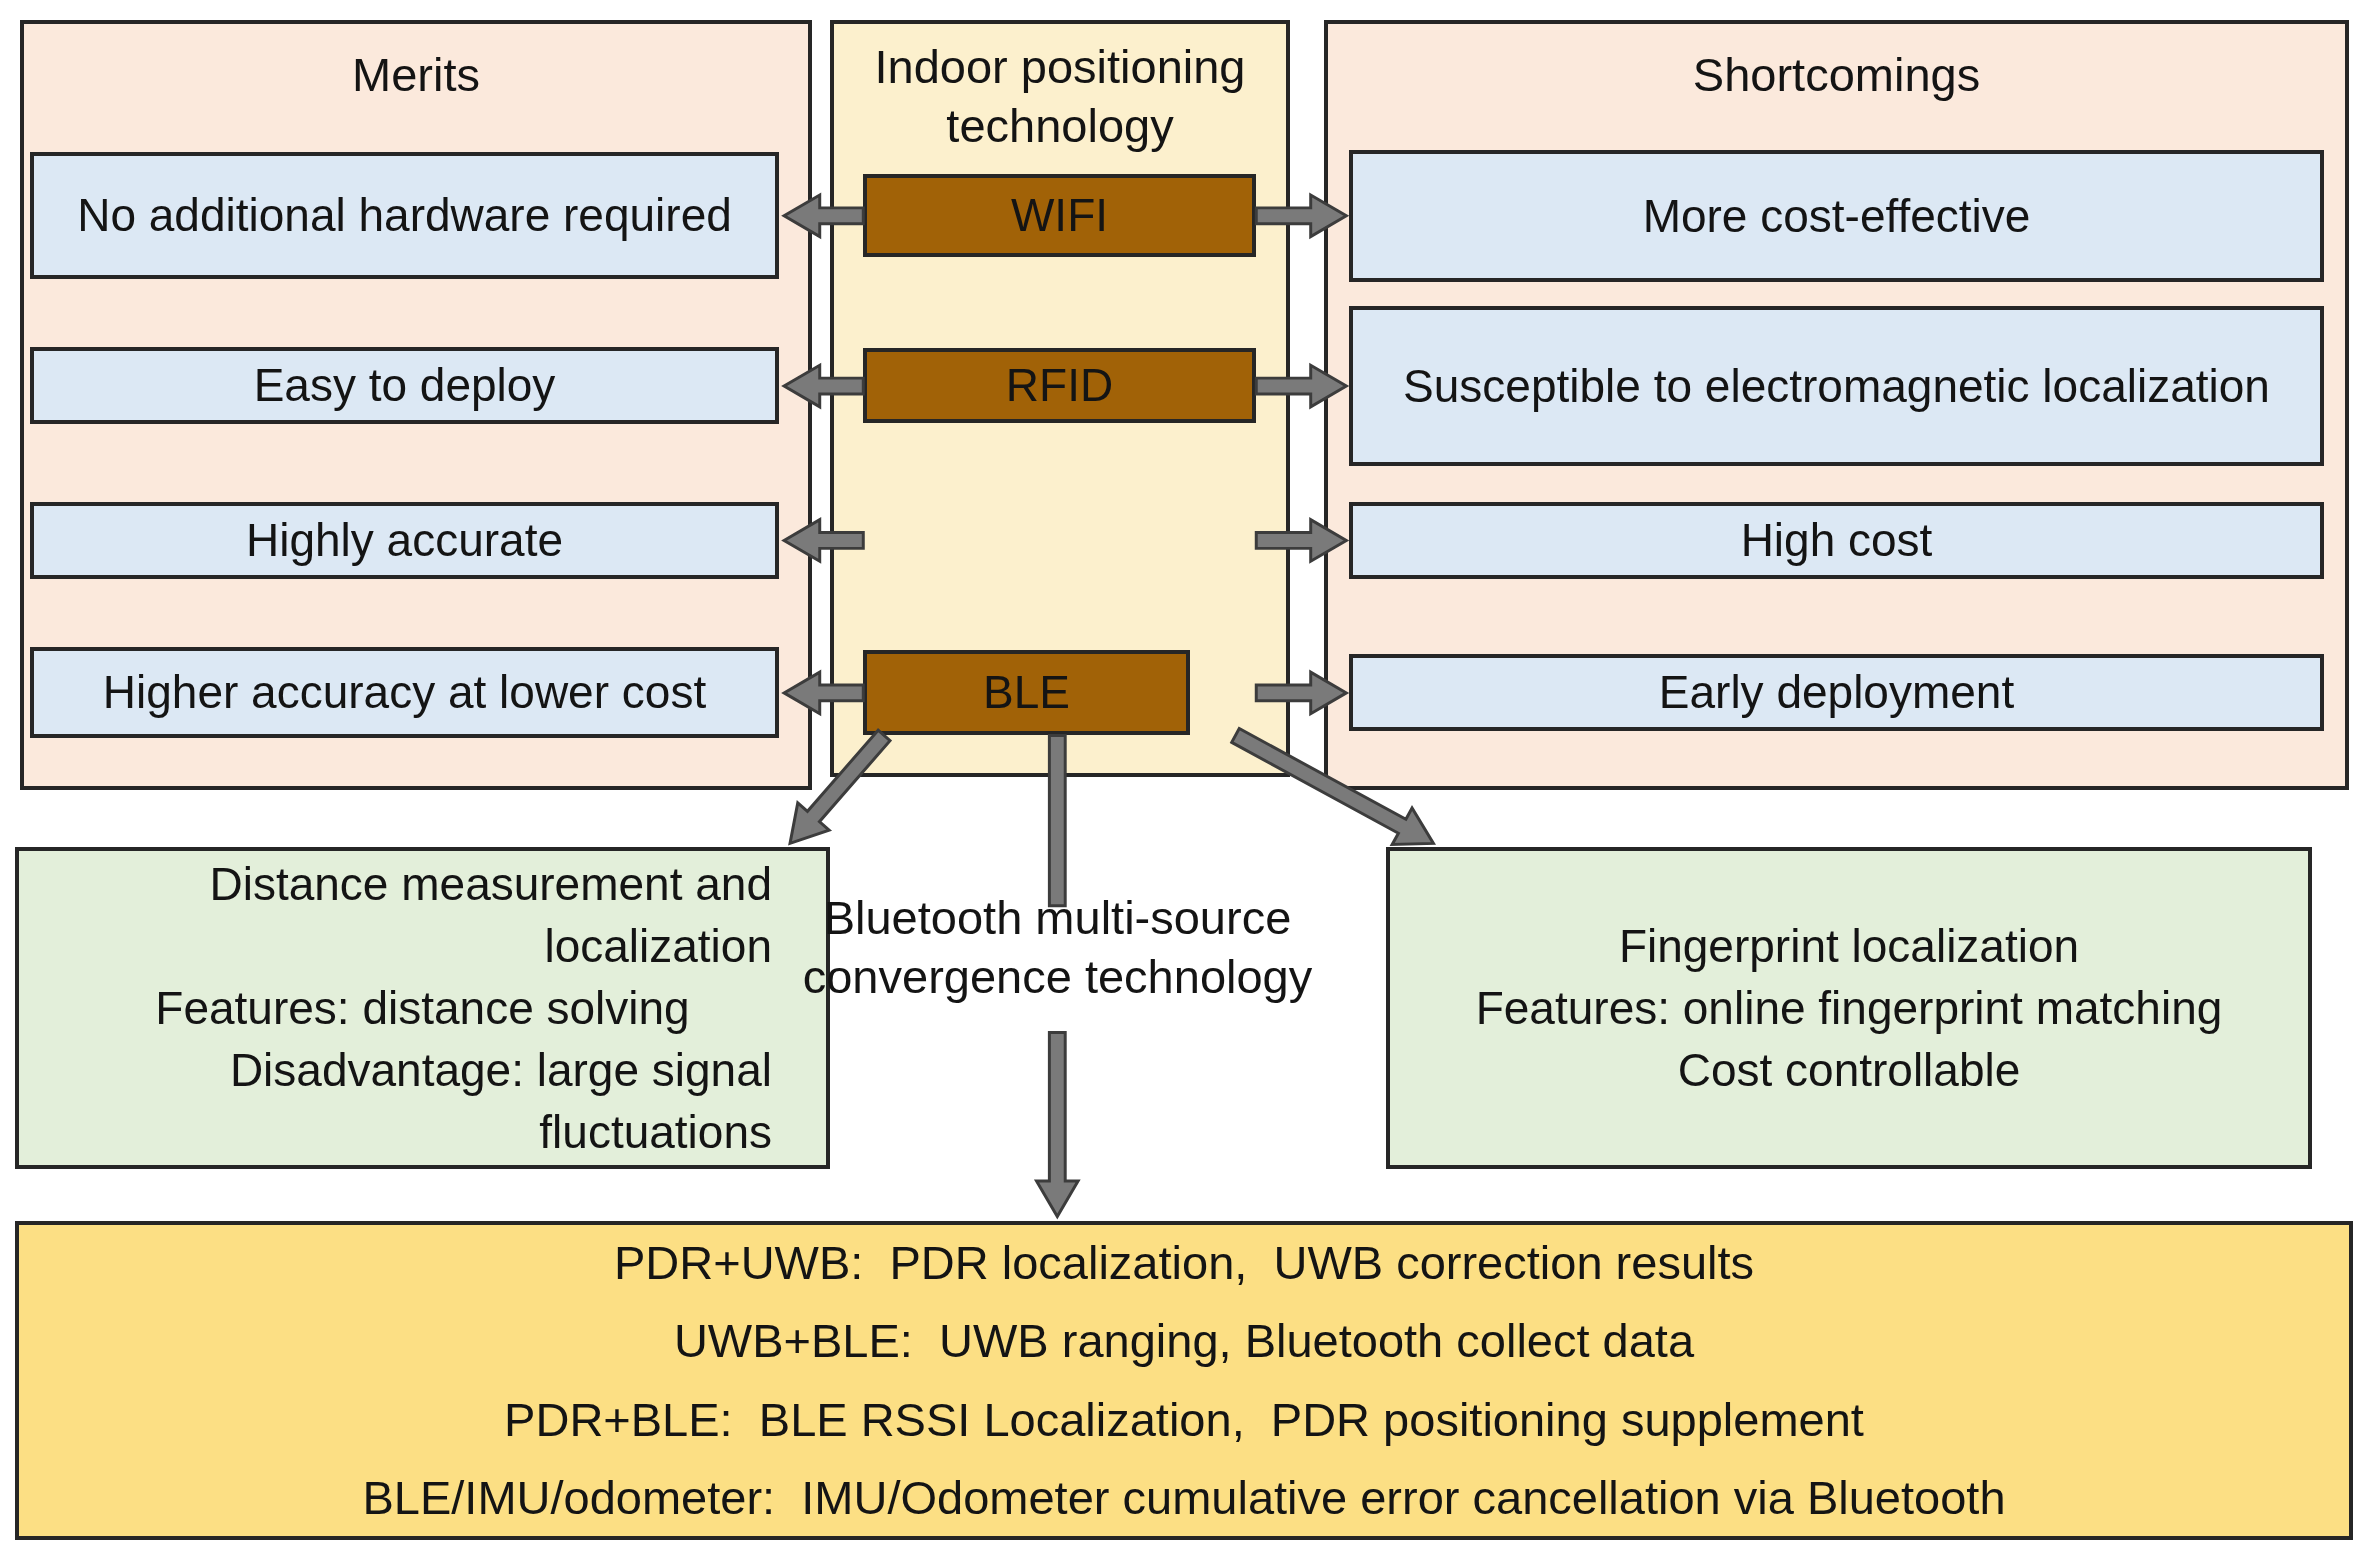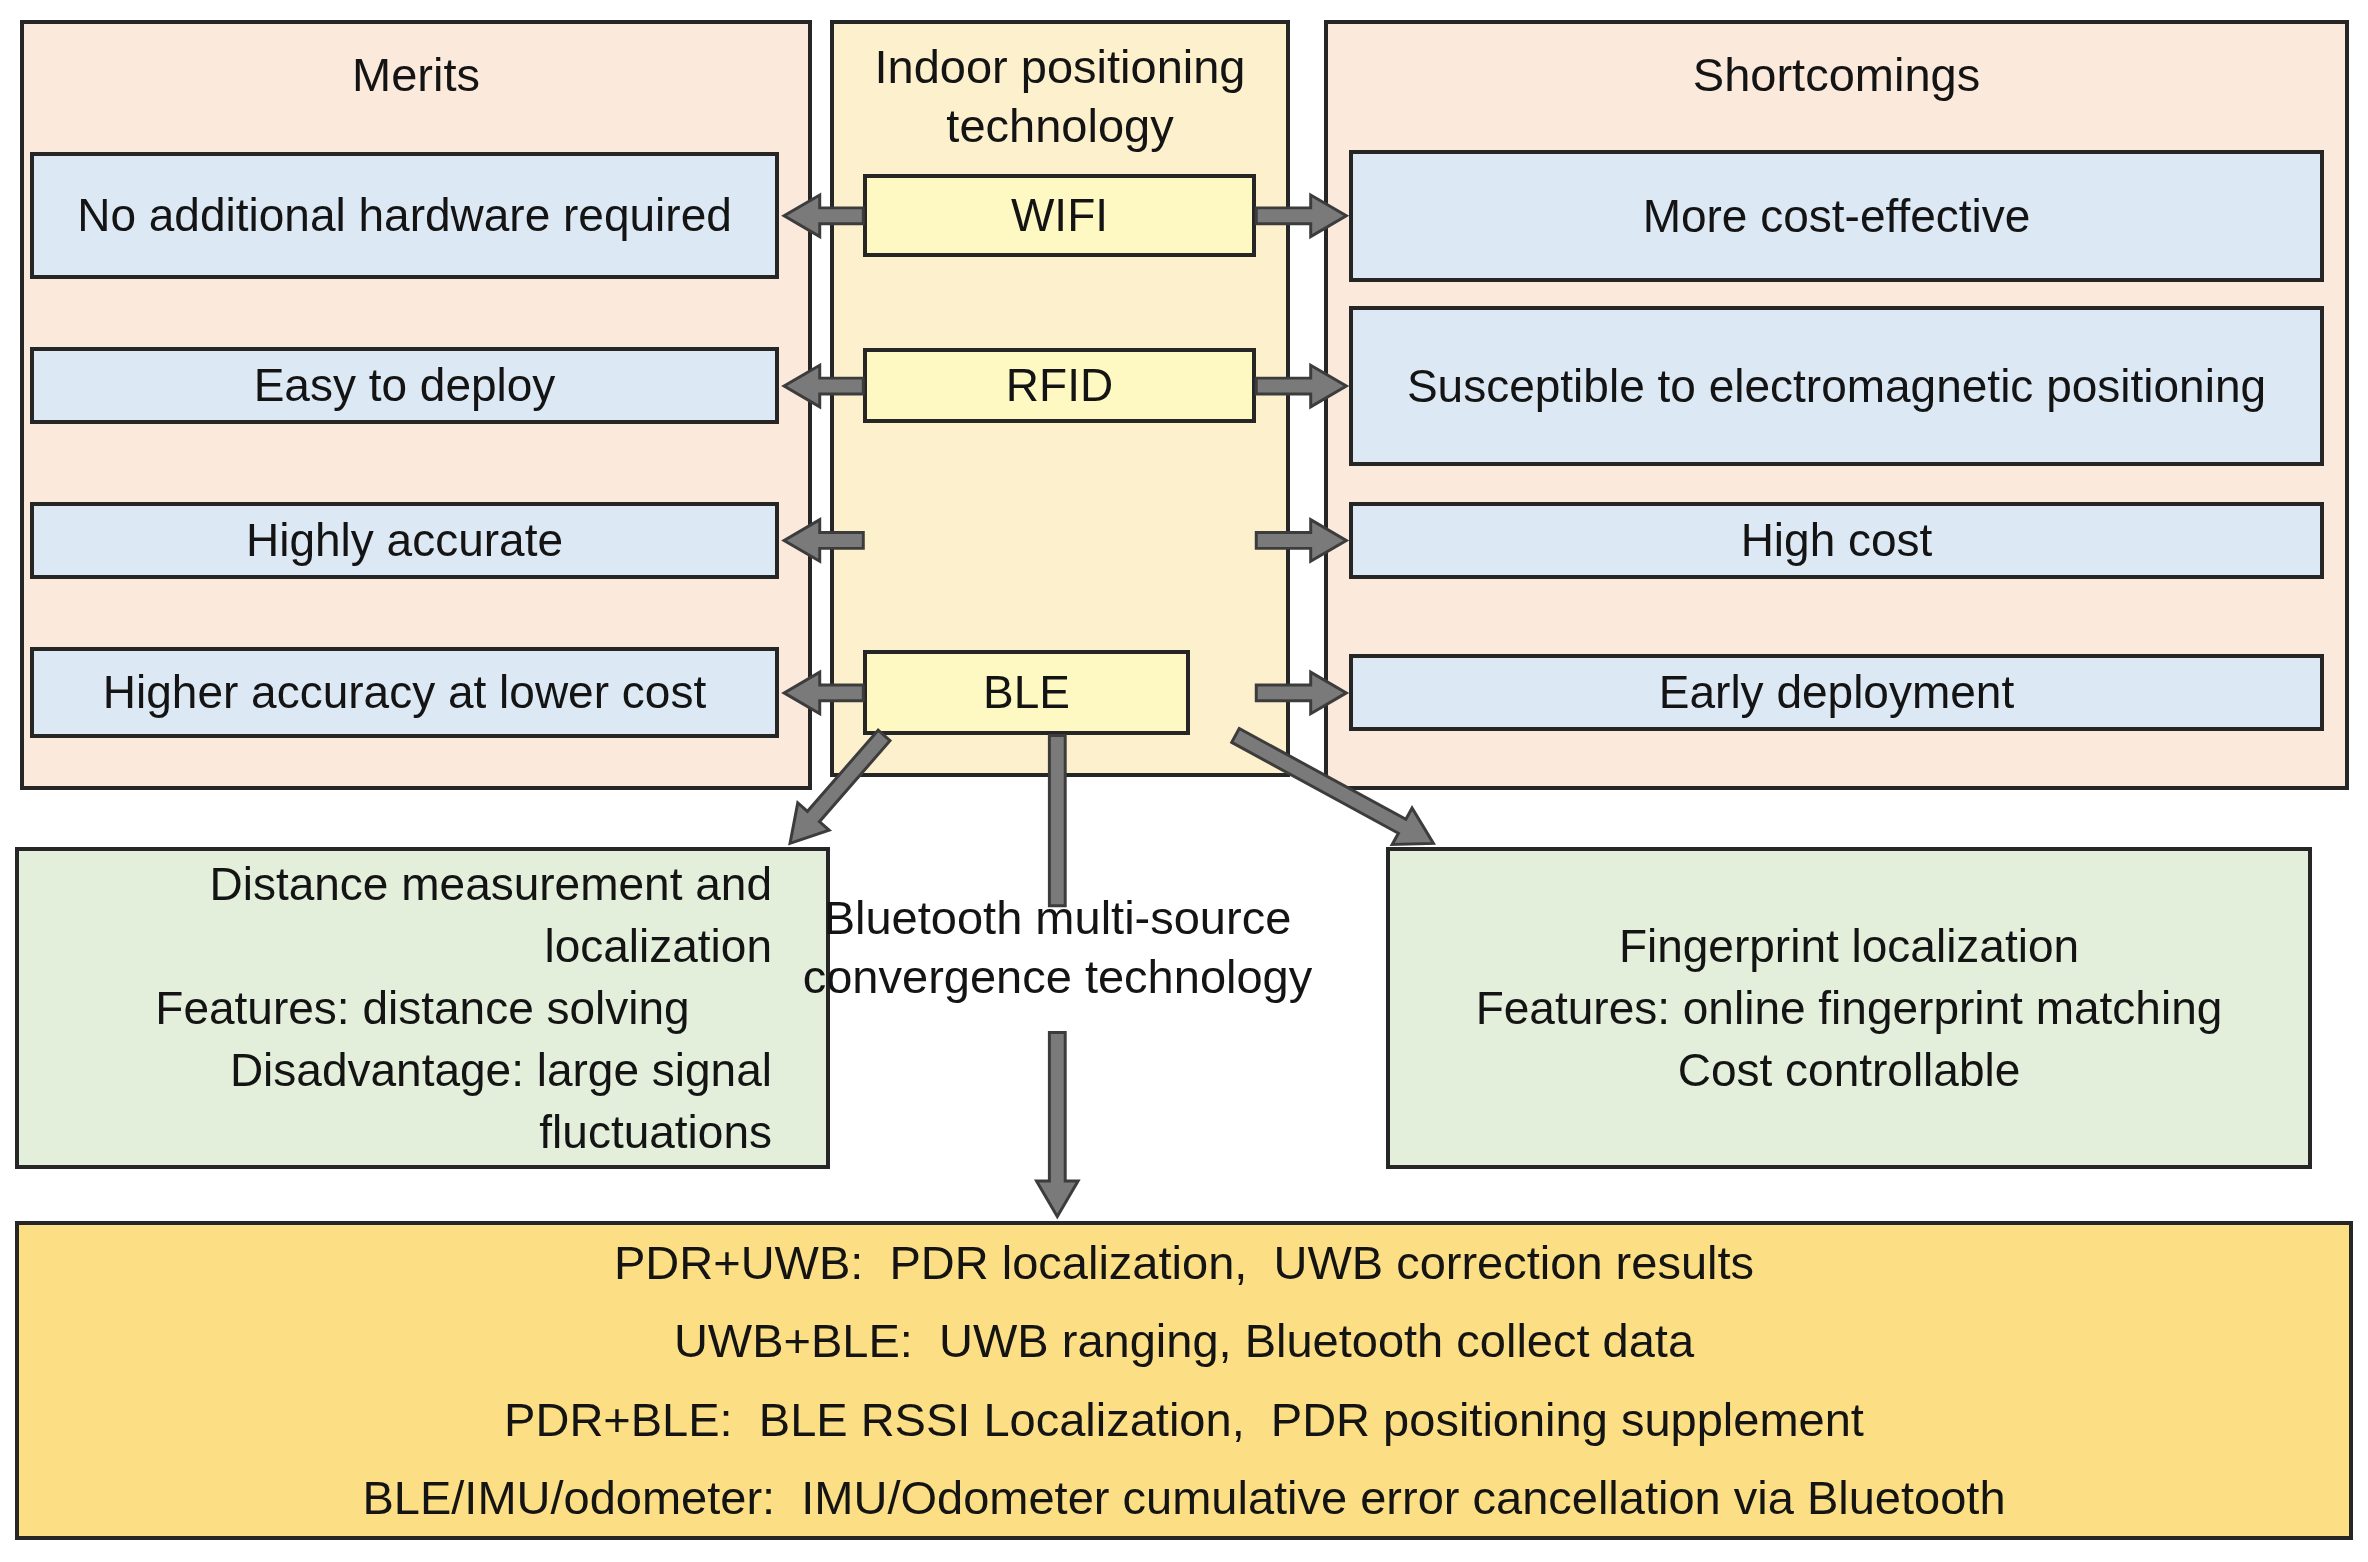--- a/index.html
+++ b/index.html
@@ -30,21 +30,21 @@
     border:4px solid #262626;
     box-sizing:border-box;
     display:flex;
     align-items:center;
     justify-content:center;
     text-align:center;
     font-size:46px;
     line-height:1.15;
   }
   .box-blue{background:#dce8f4;}
-  .box-cyan{background:#fef9c3;}
+  .box-cyan{background:#a16207;}
   .box-green{background:#e3efda;flex-direction:column;line-height:1.35;padding:10px 54px;}
   .box-gold{background:#fcdf84;flex-direction:column;line-height:1.66;font-size:47px;}
   .center-label{
     position:absolute;
     left:800px;top:889px;width:515px;
     text-align:center;
     font-size:47px;
     line-height:1.25;
   }
   .fusion-line{white-space:pre-wrap;}
@@ -74,21 +74,21 @@
   <div class="box box-blue" style="left:30px;top:152px;width:749px;height:127px;">No additional hardware required</div>
   <div class="box box-blue" style="left:30px;top:347px;width:749px;height:77px;">Easy to deploy</div>
   <div class="box box-blue" style="left:30px;top:502px;width:749px;height:77px;">Highly accurate</div>
   <div class="box box-blue" style="left:30px;top:647px;width:749px;height:91px;">Higher accuracy at lower cost</div>
 
   <div class="box box-cyan" style="left:863px;top:174px;width:393px;height:83px;">WIFI</div>
   <div class="box box-cyan" style="left:863px;top:348px;width:393px;height:75px;">RFID</div>
   <div class="box box-cyan" style="left:863px;top:650px;width:327px;height:85px;">BLE</div>
 
   <div class="box box-blue" style="left:1349px;top:150px;width:975px;height:132px;">More cost-effective</div>
-  <div class="box box-blue" style="left:1349px;top:306px;width:975px;height:160px;">Susceptible to electromagnetic positioning</div>
+  <div class="box box-blue" style="left:1349px;top:306px;width:975px;height:160px;">Susceptible to electromagnetic localization</div>
   <div class="box box-blue" style="left:1349px;top:502px;width:975px;height:77px;">High cost</div>
   <div class="box box-blue" style="left:1349px;top:654px;width:975px;height:77px;">Early deployment</div>
 
   <div class="box box-green" style="left:15px;top:847px;width:815px;height:322px;text-align:right;">
     <div class="green-line">Distance measurement and localization</div>
     <div class="green-line">Features: distance solving</div>
     <div class="green-line">Disadvantage: large signal fluctuations</div>
   </div>
 
   <div class="center-label">Bluetooth multi-source convergence technology</div>

